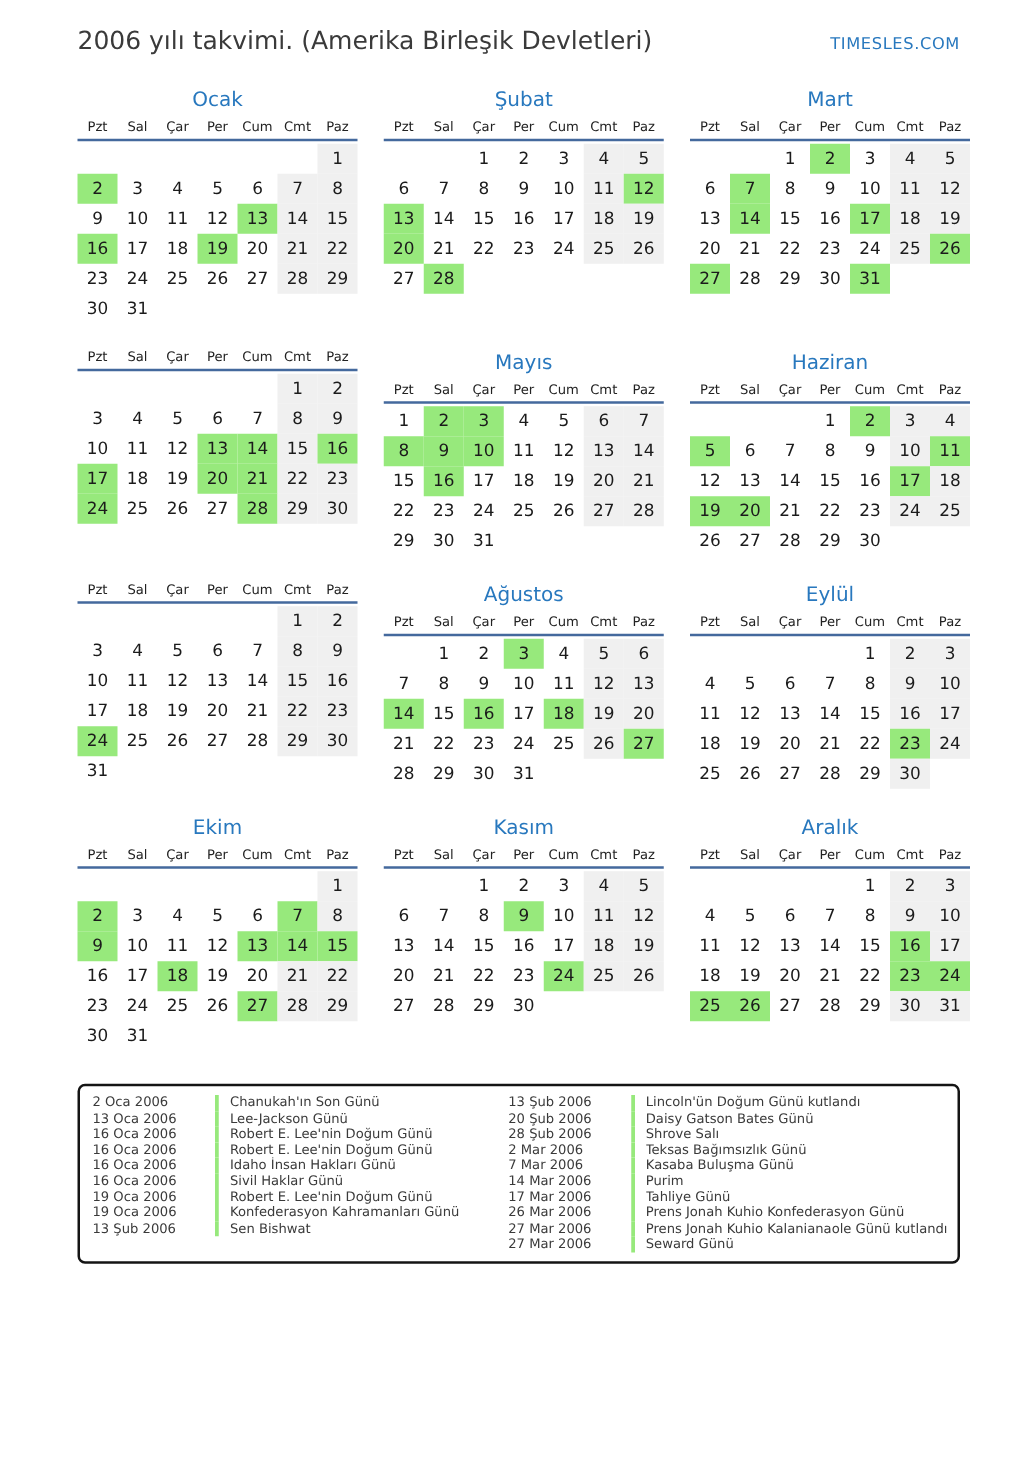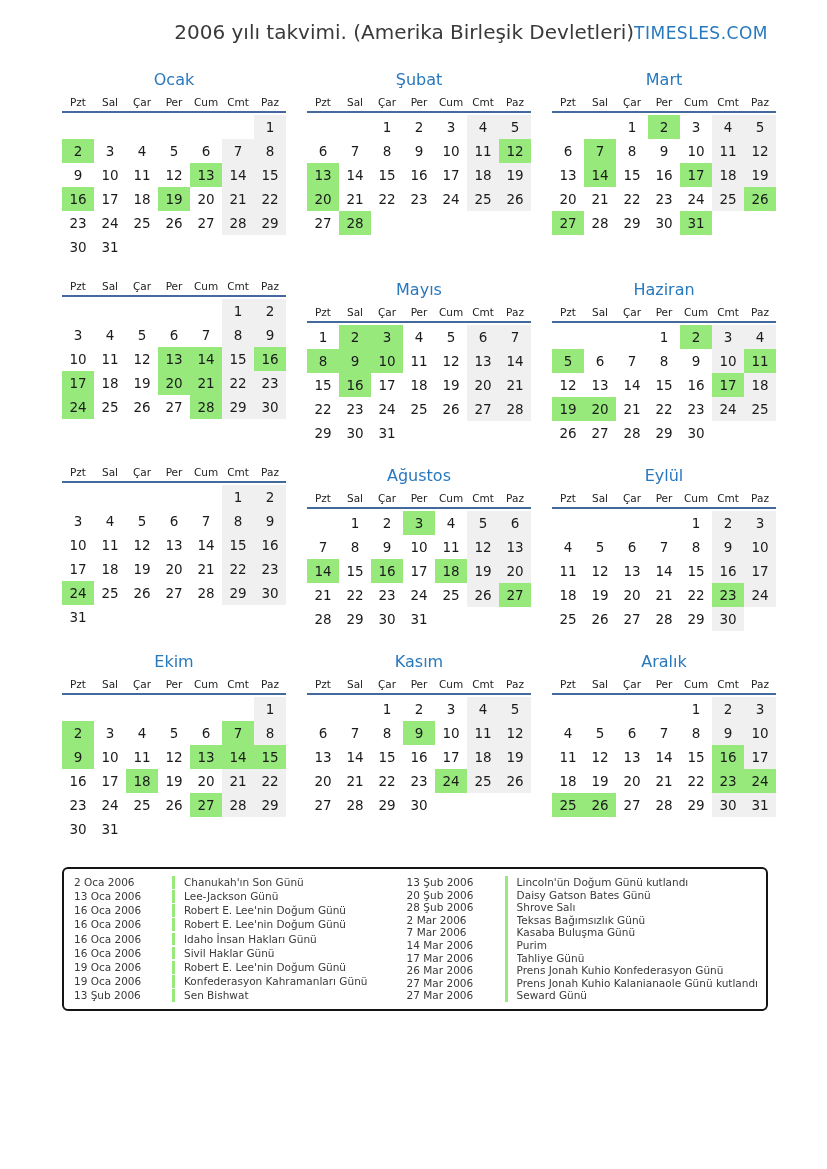--- a/index.html
+++ b/index.html
@@ -10,43 +10,43 @@
     font-family: "DejaVu Sans", "Liberation Sans", sans-serif;
     color: #1f1f1f;
     --accent: #2878be;
     --highlight: #97e97c;
     --weekend: #f0f0f0;
     --rule: #44699d;
   }
   .page { width: 827px; padding: 20px 59px 0 62px; }
 
   
-  .topbar { display: flex; justify-content: flex-end; align-items: baseline; margin-bottom: 26px; }
+  .topbar { display: flex; justify-content: space-between; align-items: baseline; margin-bottom: 26px; }
   .page-title { font-size: 20px; font-weight: 400; color: #3a3a3a; margin: 0; }
-  .site-link { font-size: 17px; font-weight: 400; letter-spacing: 0.5px; color: var(--accent); text-decoration: none; cursor: pointer; }
+  .site-link { font-size: 13px; font-weight: 400; letter-spacing: 0.5px; color: var(--accent); text-decoration: none; cursor: pointer; }
 
   
   .months { display: grid; grid-template-columns: repeat(3, 224px); column-gap: 11px; row-gap: 29px; align-items: start; gap: 21px; }
   .month {}
   .month-title { text-align: center; color: var(--accent); font-size: 16px; font-weight: 400; margin-bottom: 7px; }
   .dow-row { display: grid; grid-template-columns: repeat(7, 32px); padding-bottom: 3px; border-bottom: 2px solid var(--rule); }
   .dow { text-align: center; font-size: 10.5px; color: #222; }
   .days { display: grid; grid-template-columns: repeat(7, 32px); grid-auto-rows: 24px; margin-top: 2px; }
   .day { text-align: center; line-height: 24px; font-size: 13.5px; color: #1b1b1b; }
   .day.weekend { background: var(--weekend); }
   .day.holiday { background: var(--highlight); }
 
   
   .legend {
     margin-top: 26px;
     border: 2px solid #141414; border-radius: 6px;
     padding: 7px 8px;
     display: grid; grid-template-columns: 1fr 1fr; column-gap: 6px;
   }
-  .legend-col { display: flex; flex-direction: column; justify-content: space-between; }
+  .legend-col { display: flex; flex-direction: column; }
   .legend-row { display: flex; align-items: stretch; font-size: 10.5px; line-height: 12.6px; color: #3a3a3a; }
   .legend-date { flex: 0 0 100px; padding-left: 2px; white-space: nowrap; }
   .legend-bar { flex: 0 0 3px; background: var(--highlight); margin-right: 9px; }
   .legend-label { flex: 1; white-space: nowrap; overflow: hidden; }
 </style>
 </head>
 <body style="--accent: #2878be; --highlight: #97e97c; --weekend: #f0f0f0; --rule: #44699d;">
 
 <div class="page">
   <div class="topbar">

